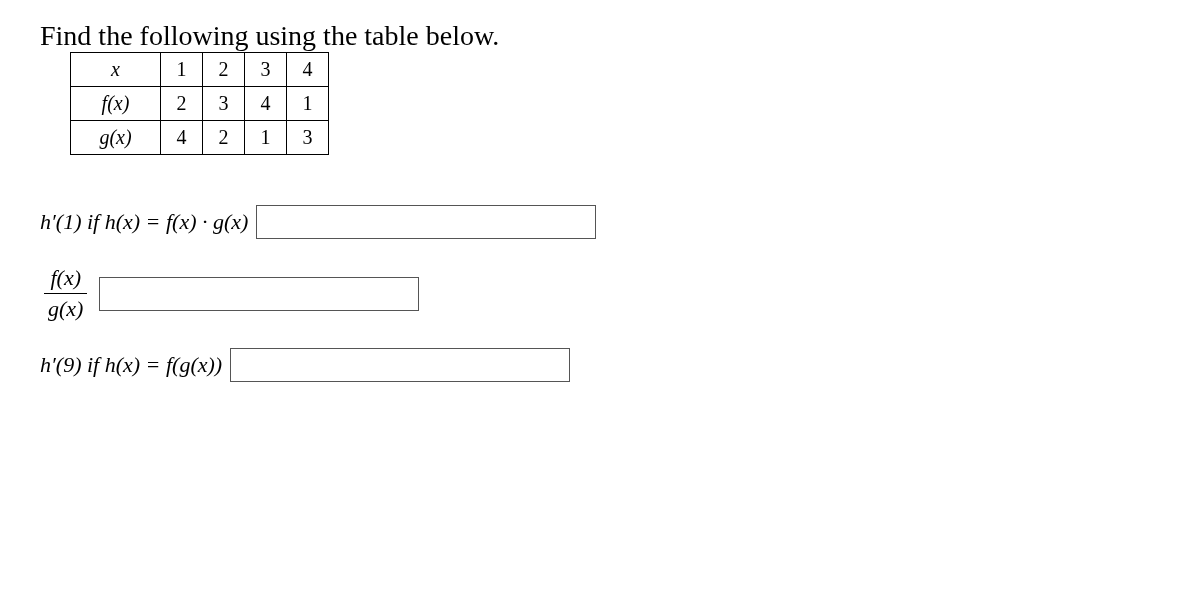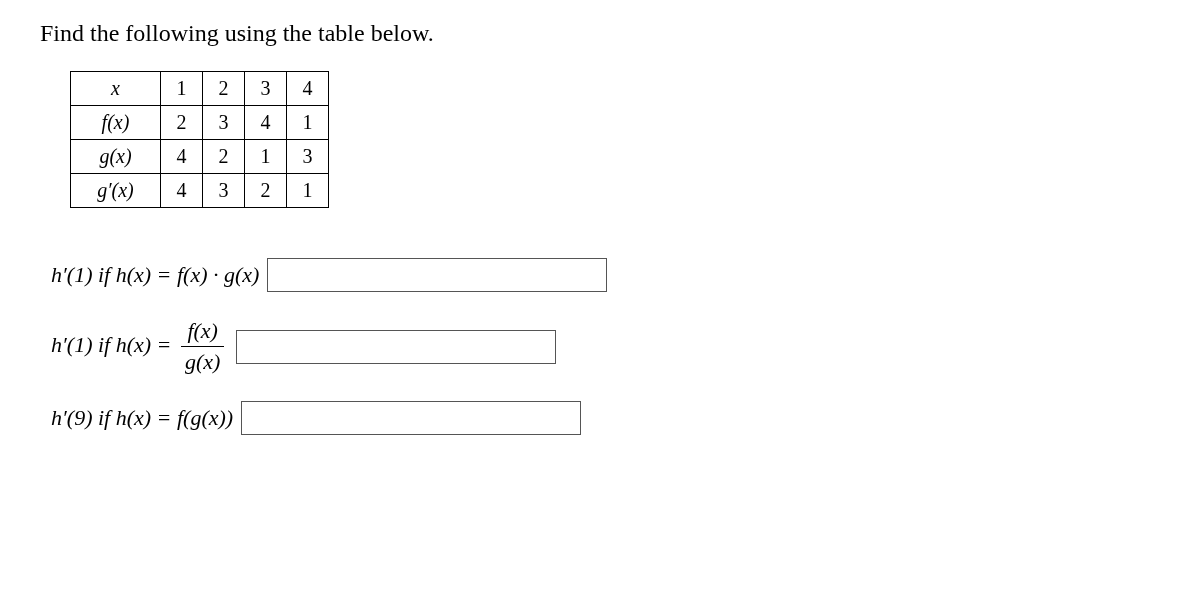--- a/index.html
+++ b/index.html
@@ -7,22 +7,21 @@
     }
     body {
       font-family: 'Times New Roman', serif;
       background: #fff;
       padding: 20px 40px;
       margin: 0;
       font-size: 20px;
       color: #000;
     }
     .title {
-      font-size: 24px;
-      margin-bottom: 24px;
+      font-size: 28px;
     }
     .data-table {
       border-collapse: collapse;
       margin-left: 30px;
       margin-bottom: 50px;
     }
     .data-table td {
       border: 1.5px solid #000;
       padding: 4px 12px;
       text-align: center;
@@ -32,21 +31,21 @@
     }
     .data-table td.row-label {
       font-style: italic;
       min-width: 90px;
       padding: 4px 18px;
     }
     .question-row {
       display: flex;
       align-items: center;
       margin-bottom: 26px;
-      margin-left: 11px;
+      margin-left: 0px;
     }
     .math {
       font-style: italic;
       font-size: 22px;
       white-space: nowrap;
     }
     .answer-input {
       border: 1.5px solid #555;
       background: #fff;
       height: 34px;
@@ -95,38 +94,30 @@
     <td>4</td>
     <td>1</td>
   </tr>
   <tr>
     <td class="row-label"><span class="fx-italic">g(x)</span></td>
     <td>4</td>
     <td>2</td>
     <td>1</td>
     <td>3</td>
   </tr>
-  <tr>
-    <td class="row-label"><span class="fx-italic">g′(x)</span></td>
-    <td>4</td>
-    <td>3</td>
-    <td>2</td>
-    <td>1</td>
-  </tr>
 </tbody>
   </table>
 
 <div class="question-row">
   <span class="math">h′(1) if h(x) = f(x) · g(x)</span>
   <input type="text" class="answer-input" style="">
 </div>
 
 <div class="question-row">
   <span class="math">
-    <span>h′(1) if h(x) = </span>
     <span class="frac">
       <span class="num">f(x)</span>
       <span class="den">g(x)</span>
     </span>
   </span>
   <input type="text" class="answer-input" style="width: 320px;">
 </div>
 
 <div class="question-row">
   <span class="math">h′(9) if h(x) = f(g(x))</span>

